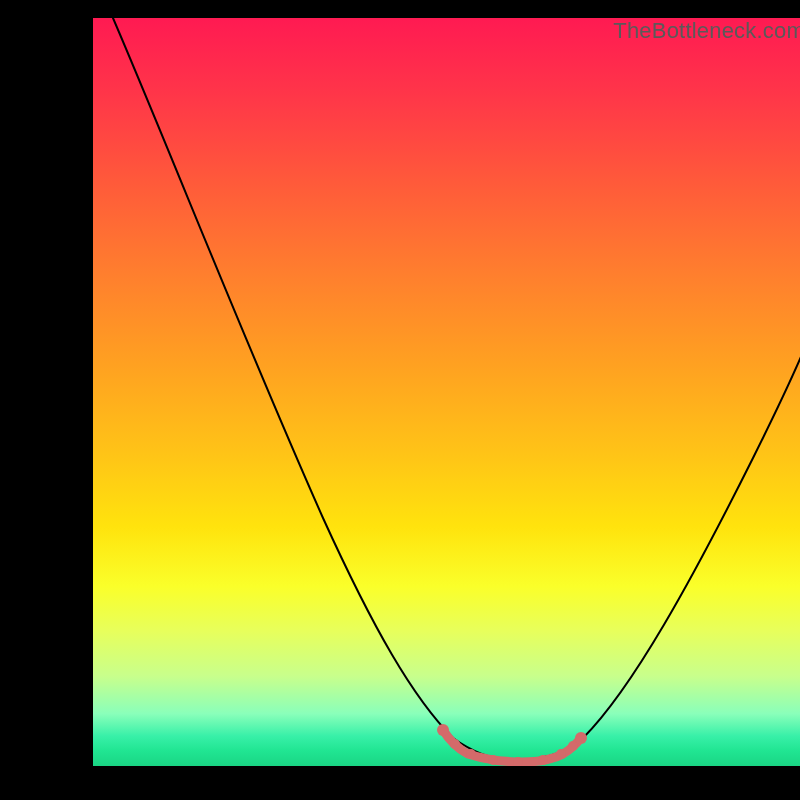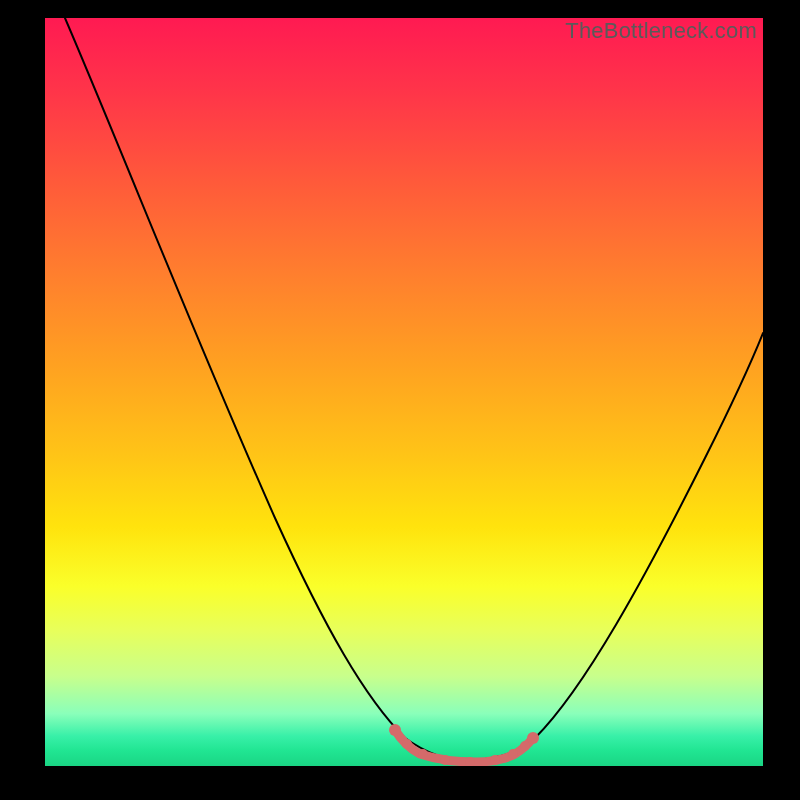--- a/index.html
+++ b/index.html
@@ -9,20 +9,21 @@
     height: 800px;
     background: #000;
     overflow: hidden;
     font-family: Arial, Helvetica, sans-serif;
   }
   .frame {
     position: relative;
     width: 704px;
     height: 800px;
     background: #000;
+    margin-left: 48px;
   }
   .plot-area {
     position: absolute;
     left: 45px;
     top: 18px;
     width: 718px;
     height: 748px;
     
     background: linear-gradient(
       to bottom,

